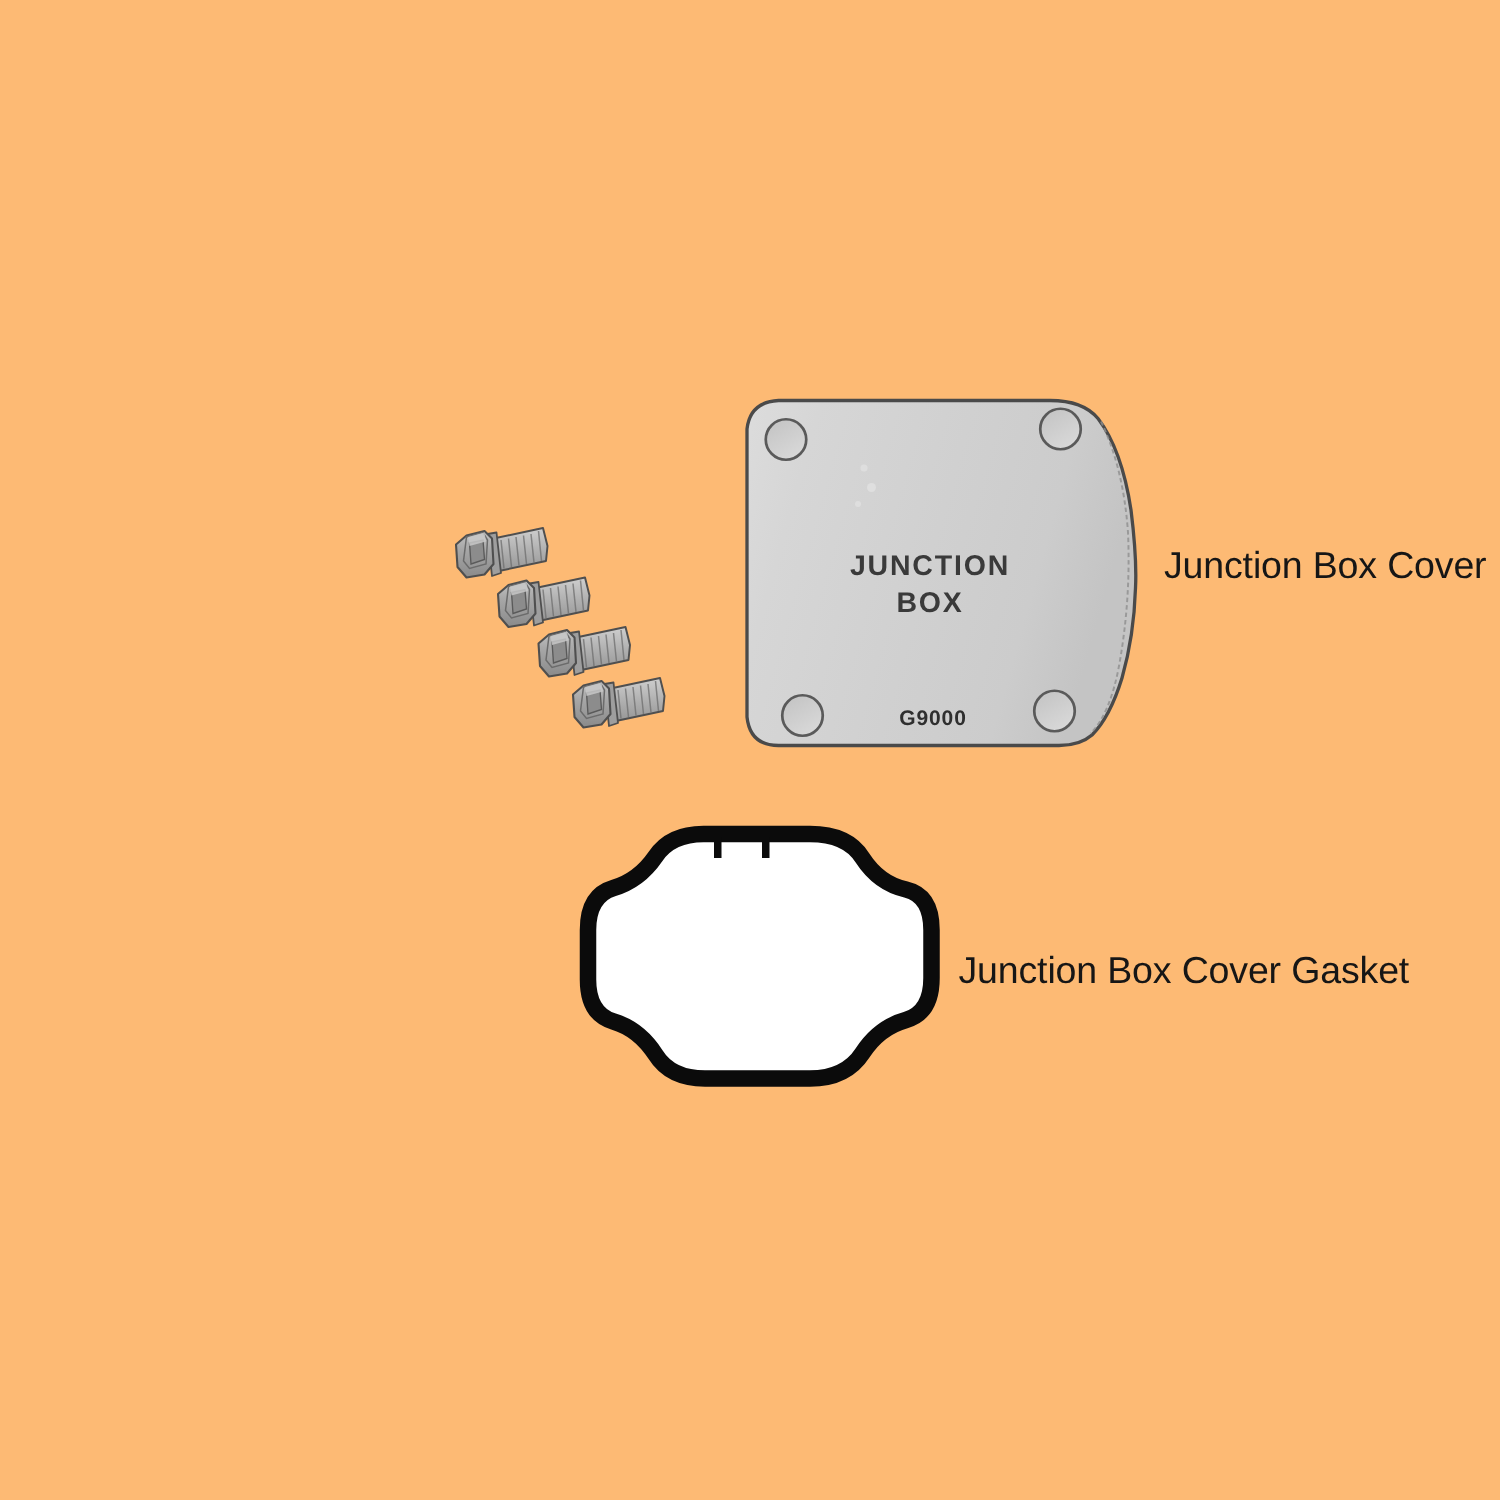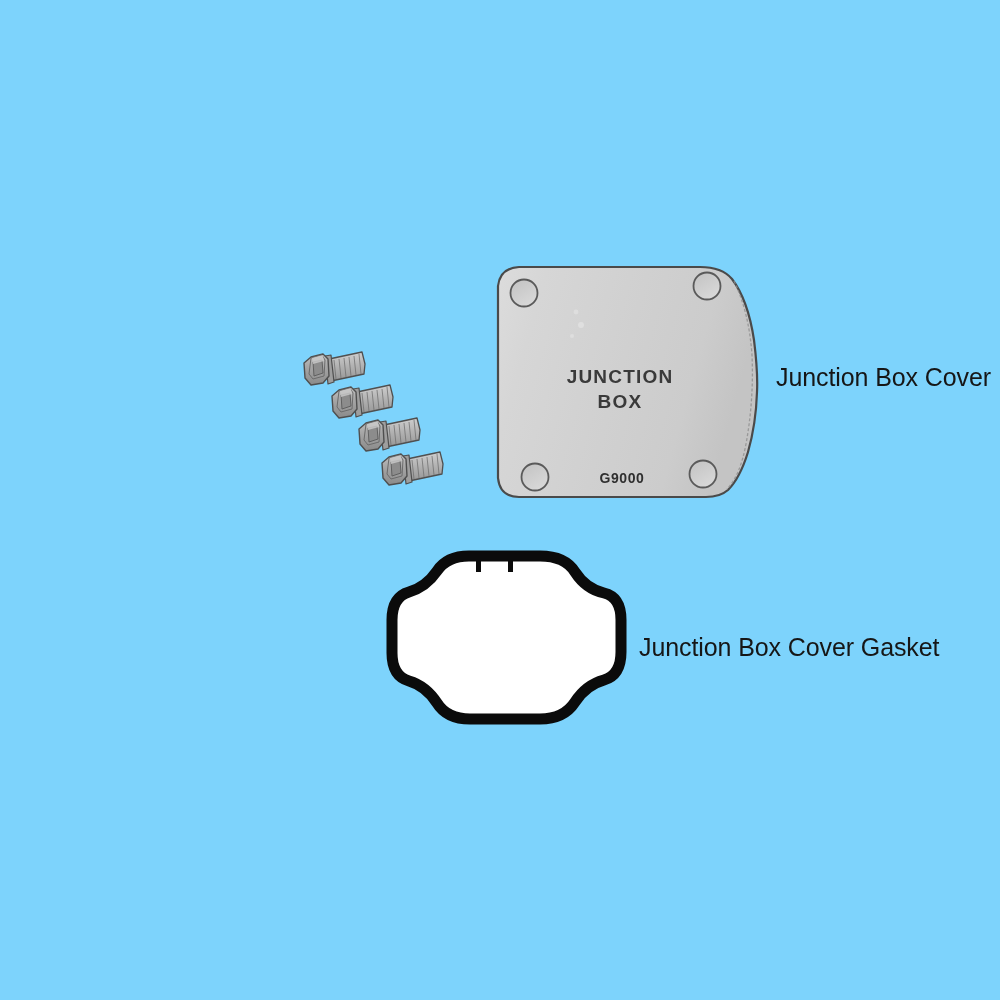--- a/index.html
+++ b/index.html
@@ -8,21 +8,21 @@
     padding: 0;
     background: #ffffff;
   }
   body {
     font-family: "Liberation Sans", sans-serif;
   }
   #diagram-root {
     position: relative;
     width: 1000px;
     height: 1000px;
-    background: #7dd3fc;
+    background: #fdba74;
     overflow: hidden;
   }
   .part-label {
     position: absolute;
     font-family: "Liberation Sans", sans-serif;
     font-size: 25px;
     font-weight: 400;
     color: #161616;
     white-space: nowrap;
     letter-spacing: -0.1px;

